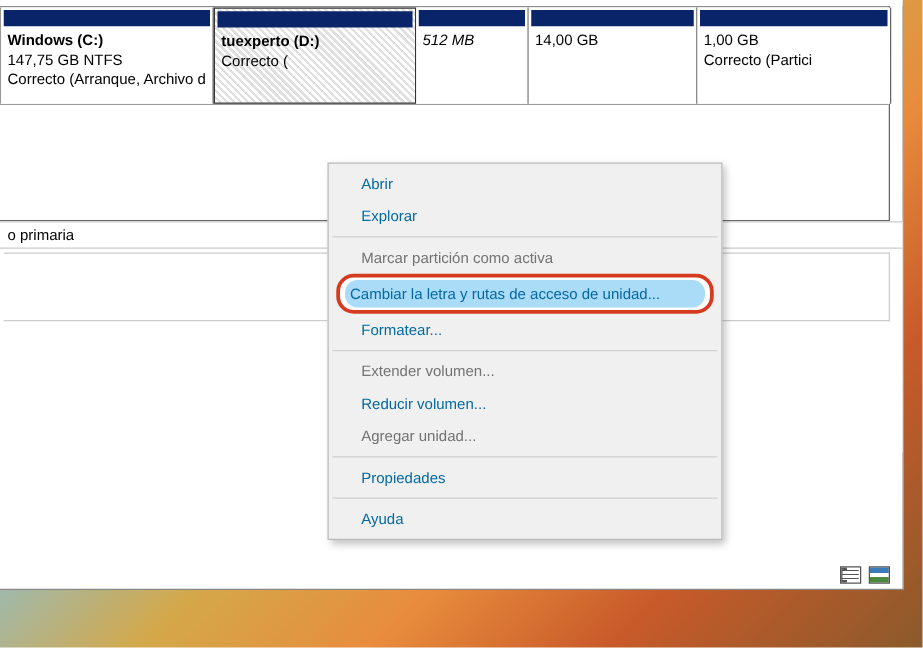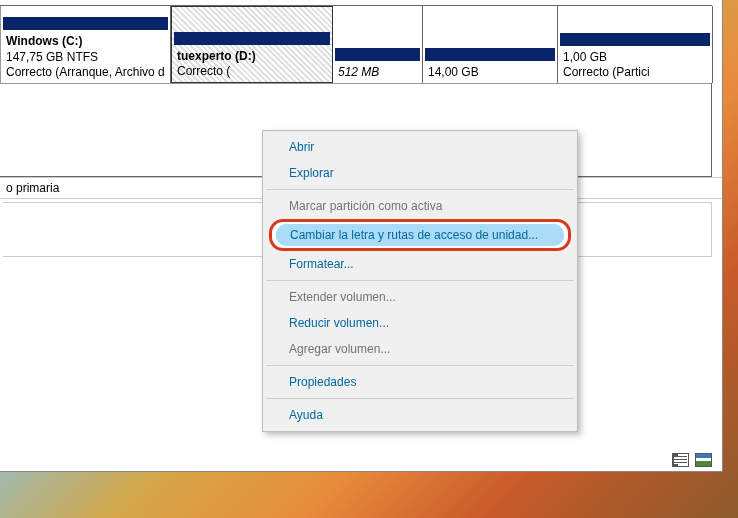--- a/index.html
+++ b/index.html
@@ -48,21 +48,20 @@
       border-right: 1px solid #999;
       background: #fff;
     }
     .partition-block {
       border-right: 1px solid #666;
       padding: 2px;
       background: #fff;
       display: flex;
       flex-direction: column;
       overflow: hidden;
-      justify-content: flex-end;
     }
     .partition-block.selected {
       background: repeating-linear-gradient(
         45deg,
         #fff,
         #fff 2px,
         #e0e0e0 2px,
         #e0e0e0 4px
       );
       border: 1px solid #333;
@@ -215,23 +214,23 @@
     <div class="icon-box list"></div>
     <div class="icon-box detail"></div>
   </div>
 </div>
 
 <div class="context-menu" id="context-menu">
     <div class="menu-item">Abrir</div>
     <div class="menu-item">Explorar</div>
     <div class="menu-sep"></div>
     <div class="menu-item disabled">Marcar partición como activa</div>
-    <div class="menu-item highlighted" style="padding: 2px 4px;"><span class="menu-item highlighted-inner" style="padding: 2px 14px;">Cambiar la letra y rutas de acceso de unidad...</span></div>
+    <div class="menu-item highlighted" style="padding: 2px 4px;"><span class="menu-item highlighted-inner" style="padding: 2px 4px;">Cambiar la letra y rutas de acceso de unidad...</span></div>
     <div class="menu-item">Formatear...</div>
     <div class="menu-sep"></div>
     <div class="menu-item disabled">Extender volumen...</div>
     <div class="menu-item">Reducir volumen...</div>
-    <div class="menu-item disabled">Agregar volumen...</div>
+    <div class="menu-item disabled">Agregar unidad...</div>
     <div class="menu-sep"></div>
     <div class="menu-item">Propiedades</div>
     <div class="menu-sep"></div>
     <div class="menu-item">Ayuda</div>
   </div>
 
 </body></html>

